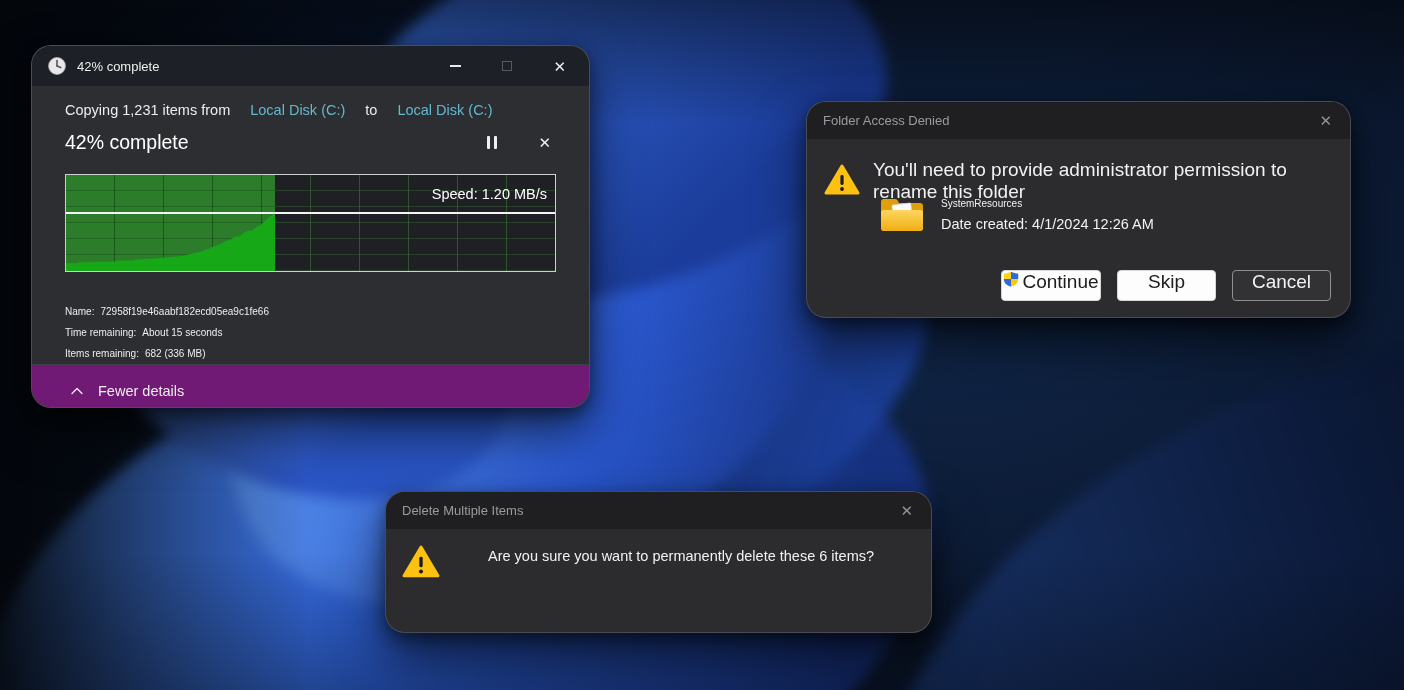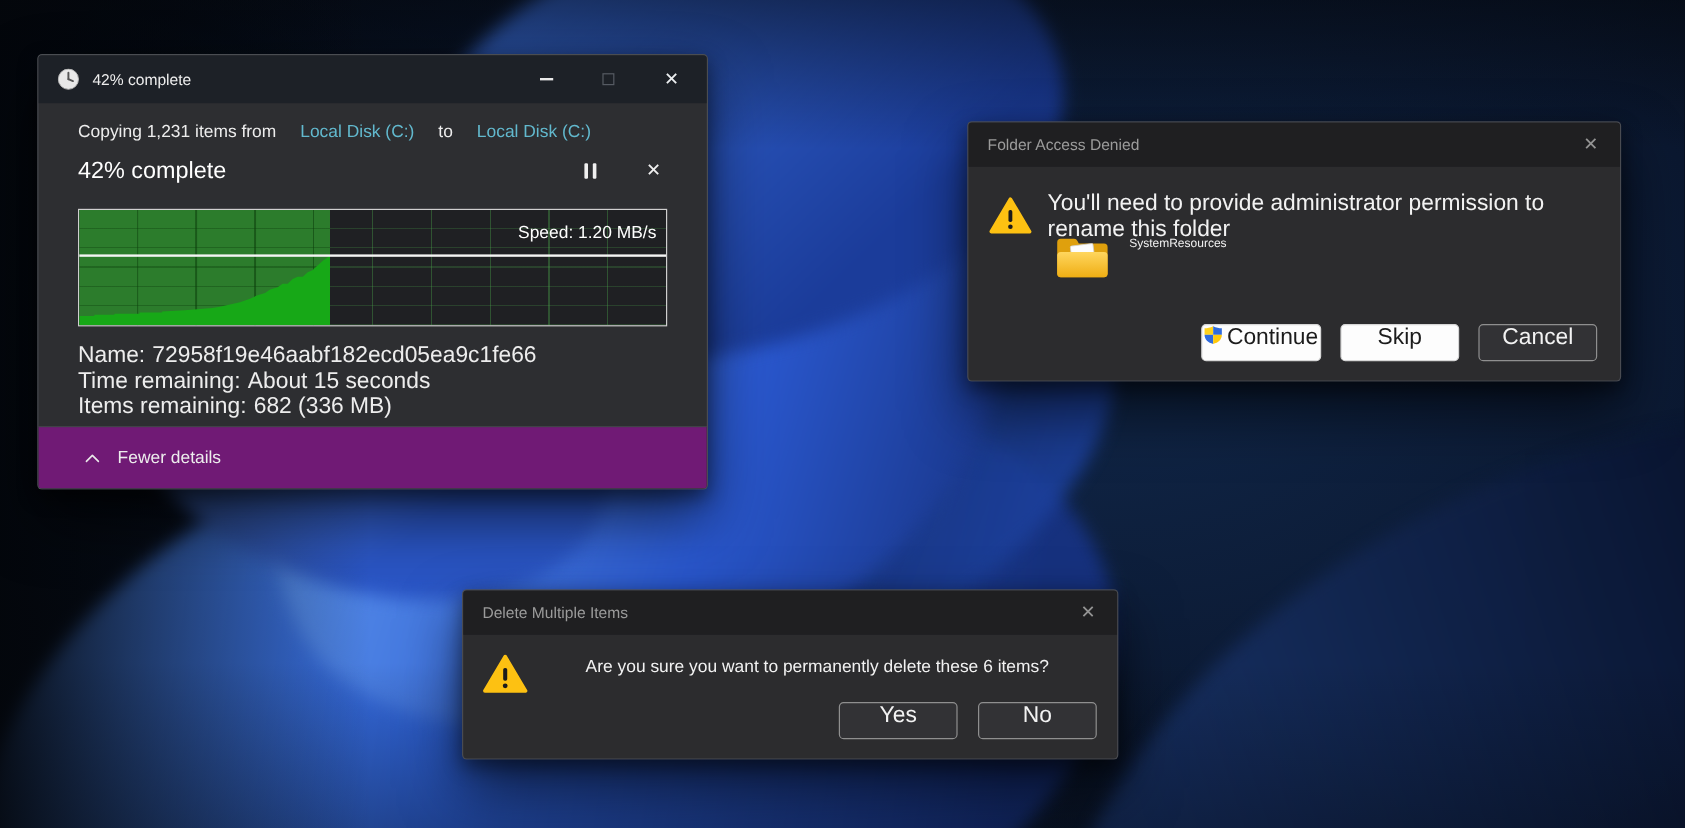--- a/index.html
+++ b/index.html
@@ -28,21 +28,21 @@
   .p5 { width:520px; height:300px; left:430px; top:240px; transform:rotate(-30deg);
         background:linear-gradient(140deg,#0c1a3e 0%,#1e44a6 90%); opacity:.85; }
   .p6 { width:420px; height:250px; left:80px; top:120px; transform:rotate(-20deg); border-radius:50%;
         background:radial-gradient(closest-side,#8fc0fa 0%, rgba(90,140,235,.45) 55%, rgba(70,120,220,0) 100%); opacity:.85; }
   .vignette { position:absolute; inset:0;
         background:linear-gradient(90deg, rgba(3,6,11,.92) 0%, rgba(3,6,11,0) 22%),
                    linear-gradient(0deg, rgba(3,6,11,.35) 0%, rgba(3,6,11,0) 20%),
                    linear-gradient(180deg, rgba(3,6,11,.55) 0%, rgba(3,6,11,0) 18%); }
 
   
-  .dialog { position:absolute; z-index:10; border-radius:4px; overflow:hidden;
+  .dialog { position:absolute; z-index:10; border-radius:20px; overflow:hidden;
     border:1px solid rgba(130,135,145,.35);
     box-shadow:0 24px 50px rgba(0,0,0,.6), 0 6px 16px rgba(0,0,0,.45); }
   .titlebar { display:flex; align-items:center; font-size:13px; }
   .tb-close { margin-left:auto; color:#949494; font-size:15px; line-height:1; cursor:default; }
 
   
   .copy-dialog { left:31px; top:45px; width:559px; height:363px; background:#2d2e31; display:flex; flex-direction:column; }
   .copy-titlebar { height:40px; background:#1d2127; color:#ededed; padding:0 23px 0 16px; flex:0 0 auto; }
   .copy-titlebar .title { margin-left:11px; }
   .win-controls { margin-left:auto; display:flex; align-items:center; gap:41px; }
@@ -63,21 +63,21 @@
       repeating-linear-gradient(90deg, transparent 0, transparent 48px, rgba(72,160,72,.40) 48px, rgba(72,160,72,.40) 49px),
       repeating-linear-gradient(180deg, transparent 0, transparent 15px, rgba(72,160,72,.26) 15px, rgba(72,160,72,.26) 16px); }
   .progress-fill { position:absolute; left:0; top:0; bottom:0; width:42.8%; }
   .progress-fill::after { content:""; position:absolute; inset:0;
     background-image:
       repeating-linear-gradient(90deg, transparent 0, transparent 48px, rgba(10,60,10,.55) 48px, rgba(10,60,10,.55) 49px),
       repeating-linear-gradient(180deg, transparent 0, transparent 15px, rgba(10,60,10,.35) 15px, rgba(10,60,10,.35) 16px); }
   .speed-svg { position:absolute; left:0; bottom:0; top:0; width:42.8%; height:100%; }
   .speed-line { position:absolute; left:0; right:0; height:2px; background:#f4f4f4; }
   .speed-label { position:absolute; right:8px; top:calc(39% - 26px); font-size:14.5px; color:#ffffff; }
-  .details { margin-top:14px; font-size:19px; line-height:21px; color:#ededed; }
+  .details { margin-top:29px; font-size:10px; line-height:21px; color:#ededed; }
   .detail-row .dv { margin-left:6px; }
   .copy-footer { flex:0 0 52px; border-top:1px solid #404247; background:#701a75;
     display:flex; align-items:center; padding-left:39px; }
   .fewer-details { display:flex; align-items:center; gap:15px; cursor:pointer; color:#ededed; font-size:14.5px; }
 
   
   .folder-dialog { left:806px; top:101px; width:545px; height:217px; background:#2c2c2e; }
   .dark-titlebar { height:37px; background:#1f1f21; color:#9b9b9b; padding:0 18px 0 16px; }
   .dlg-body { position:relative; color:#f2f2f2; height:calc(100% - 37px); }
   .warn-icon { position:absolute; }
@@ -200,20 +200,21 @@
             <stop offset="1" stop-color="#efae14"></stop>
         </linearGradient>
       </defs>
       <path d="M2 6 q0-3 3-3 h11 q2 0 3 2 l1 2 h21 q3 0 3 3 v22 q0 3-3 3 H5 q-3 0-3-3 Z" fill="#dfa00d"></path>
       <g transform="rotate(-7 23 18)">
           <rect x="14" y="8" width="19" height="17" rx="1" fill="#fdfdfd" stroke="#cfcfcf" stroke-width="0.6"></rect>
         </g>
       <path d="M2 17 q0-3 3-3 h36 q3 0 3 3 v15 q0 3-3 3 H5 q-3 0-3-3 Z" fill="url(#fg)"></path>
     </svg>
     <div class="item-name">SystemResources</div>
+    <div class="item-date">Date created: 4/1/2024 12:26 AM</div>
     <div class="btn-row folder-btns">
       <button class="btn btn-light">
         <svg width="16" height="16" viewBox="0 0 16 16" style="margin-right:2px">
           <defs>
               <clipPath id="sh">
                 <path d="M8 0.8 C10.4 2 13 2.6 15.2 2.6 V8 C15.2 12 12.2 14.7 8 15.6 C3.8 14.7 0.8 12 0.8 8 V2.6 C3 2.6 5.6 2 8 0.8 Z"></path>
               </clipPath>
             </defs>
           <g clip-path="url(#sh)">
             <rect x="0" y="0" width="8" height="8" fill="#ffd21c"></rect>
@@ -239,22 +240,14 @@
     <span>Delete Multiple Items</span>
     <span class="tb-close">✕</span>
   </div>
   <div class="dlg-body">
     <svg class="warn-icon" style="left:16px; top:16px;" width="38" height="34" viewBox="0 0 36 32">
       <path d="M18 2 L34 29 L2 29 Z" fill="#fdc112" stroke="#fdc112" stroke-width="3" stroke-linejoin="round"></path>
       <rect x="16.4" y="11" width="3.2" height="10" rx="1.4" fill="#1b1b1b"></rect>
       <circle cx="18" cy="25" r="1.9" fill="#1b1b1b"></circle>
     </svg>
     <div class="delete-msg">Are you sure you want to permanently delete these 6 items?</div>
-    <div class="btn-row delete-btns">
-      <button class="btn btn-dark">
-        <span>Yes</span>
-      </button>
-      <button class="btn btn-dark">
-        <span>No</span>
-      </button>
-    </div>
   </div>
 </div>
 
 </body></html>

